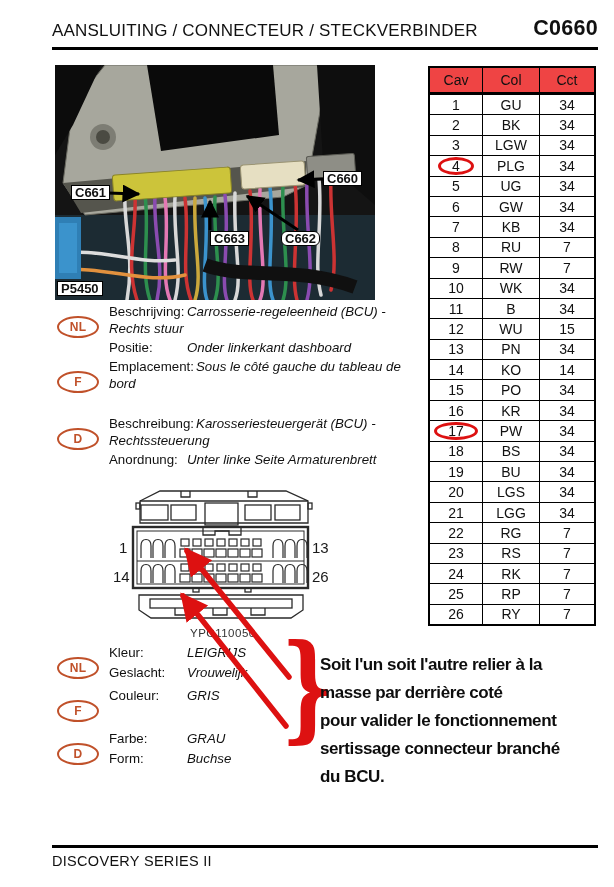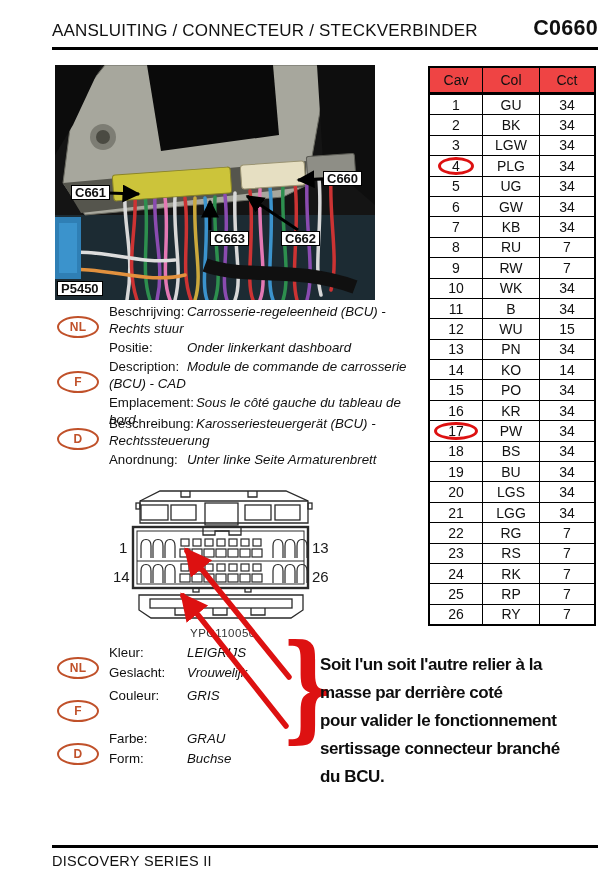--- a/index.html
+++ b/index.html
@@ -12,21 +12,21 @@
   .header .code{font-size:21.5px;font-weight:bold;letter-spacing:.3px;}
   .rule-top{position:absolute;left:52px;top:47px;width:546px;height:3px;background:#000;}
   
   .photo{position:absolute;left:55px;top:65px;width:320px;height:235px;background:#141414;overflow:hidden;}
   .photo svg{position:absolute;left:0;top:0;}
   .pl{position:absolute;background:#fff;border:1.5px solid #000;font-size:13px;font-weight:bold;
       line-height:13px;padding:0 3px;z-index:5;}
   .pl-c661{left:16px;top:120px;}
   .pl-c660{left:268px;top:106px;}
   .pl-c663{left:136px;top:166px;margin-left:19px;}
-  .pl-c662{left:226px;top:166px;}
+  .pl-c662{left:226px;top:166px;border-radius:6px;}
   .pl-p5450{left:2px;top:216px;}
   
   .wire-table{position:absolute;left:428px;top:66px;border-collapse:collapse;table-layout:fixed;}
   .wire-table th,.wire-table td{border:1.6px solid #000;text-align:center;padding:0;
       font-size:14px;height:19.4px;line-height:18px;}
   .wire-table{border:2px solid #000;}
   .wire-table th{background:#ef4444;font-weight:normal;height:24px;border-bottom:3.5px solid #000;}
   .col-cav{width:52px;}.col-col{width:56px;}.col-cct{width:54px;}
   .circled{position:relative;display:inline-block;padding:0 13px;}
   .circled::before{content:'';position:absolute;left:-1px;right:-1px;top:0;bottom:0;
@@ -275,21 +275,20 @@
   <div class="lang-block blk-nl">
     <span class="oval">NL</span>
     <div class="lang-rows">
       <p><span class="lbl">Beschrijving:</span><span class="val">Carrosserie-regeleenheid (BCU) - Rechts stuur</span></p>
       <p><span class="lbl">Positie:</span><span class="val">Onder linkerkant dashboard</span></p>
     </div>
   </div>
   <div class="lang-block blk-f">
     <span class="oval">F</span>
     <div class="lang-rows">
-      <p><span class="lbl">Description:</span><span class="val">Module de commande de carrosserie (BCU) - CAD</span></p>
       <p><span class="lbl">Emplacement:</span><span class="val">Sous le côté gauche du tableau de bord</span></p>
     </div>
   </div>
   <div class="lang-block blk-d">
     <span class="oval">D</span>
     <div class="lang-rows">
       <p><span class="lbl">Beschreibung:</span><span class="val">Karosseriesteuergerät (BCU) - Rechtssteuerung</span></p>
       <p><span class="lbl">Anordnung:</span><span class="val">Unter linke Seite Armaturenbrett</span></p>
     </div>
   </div>

